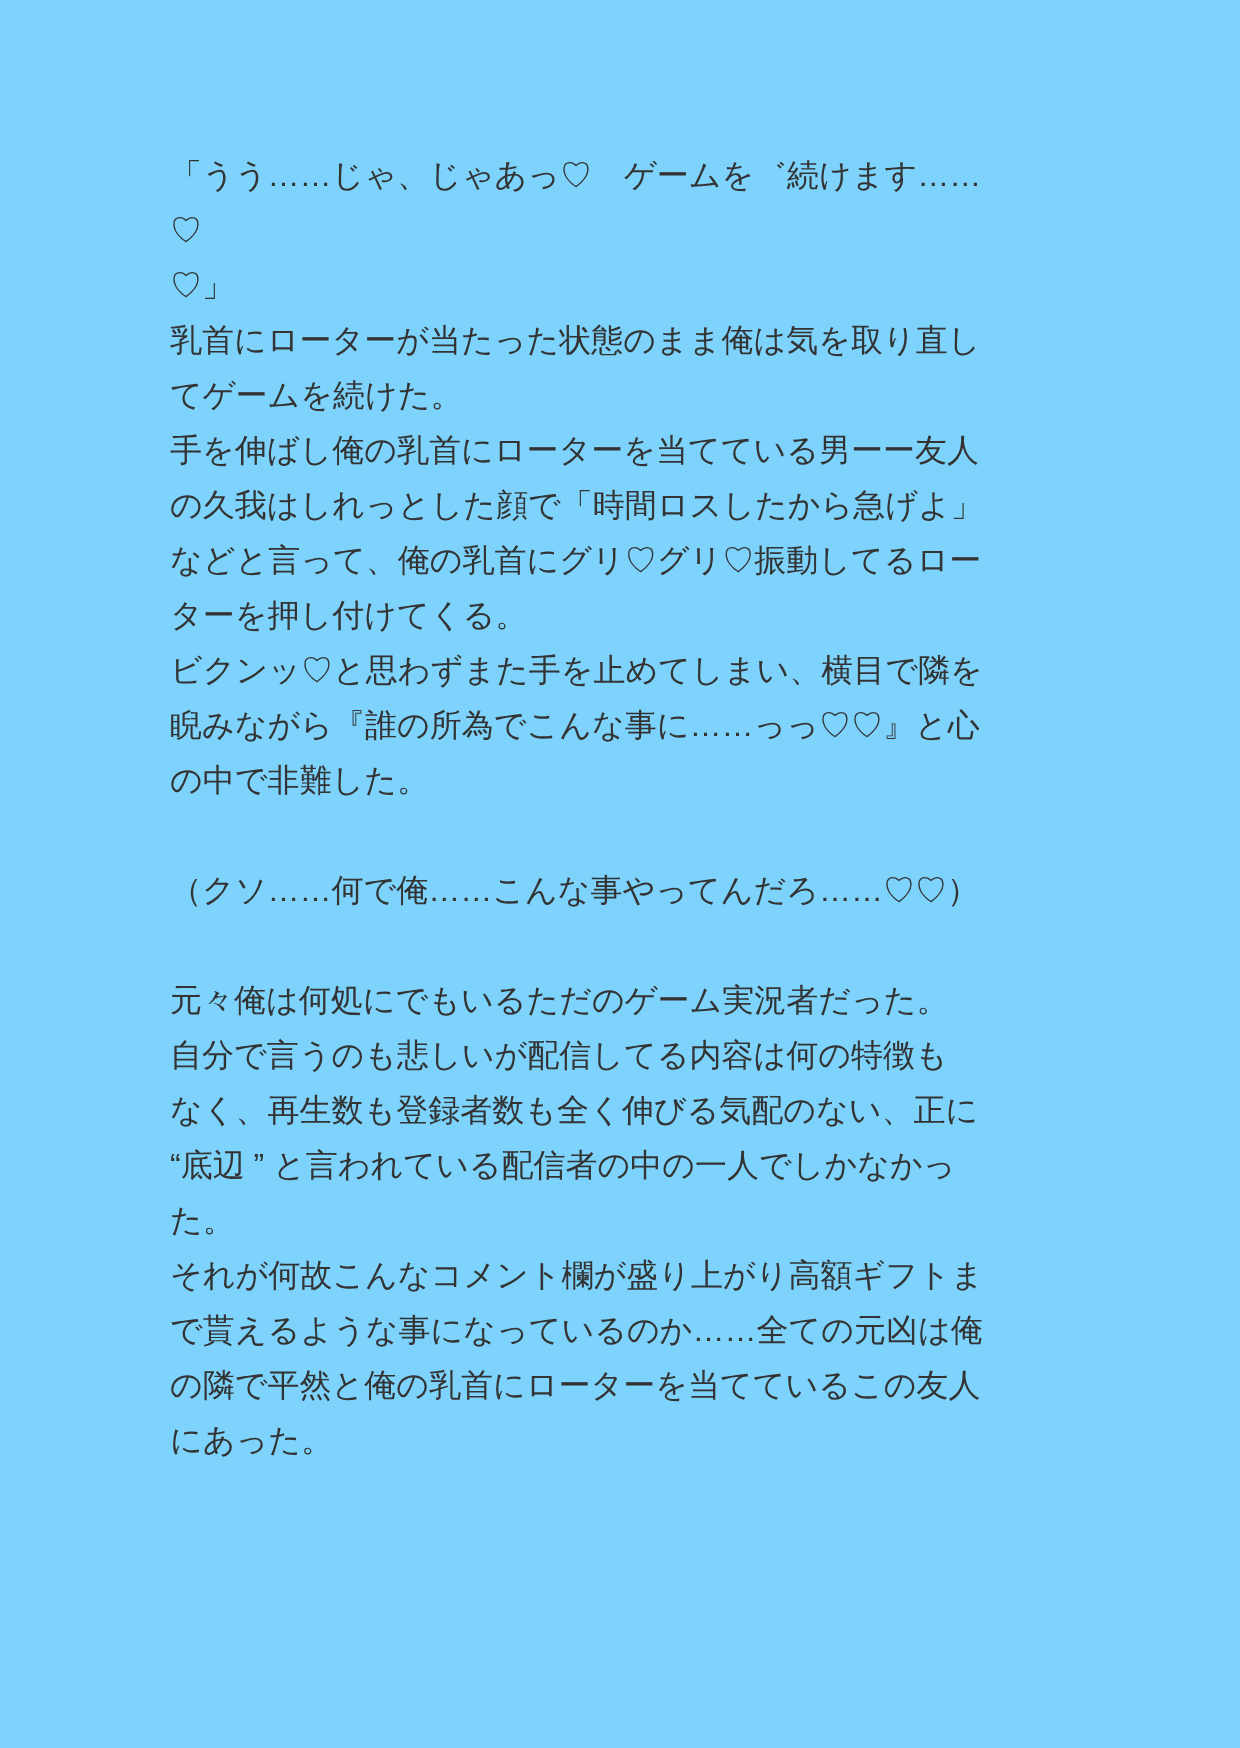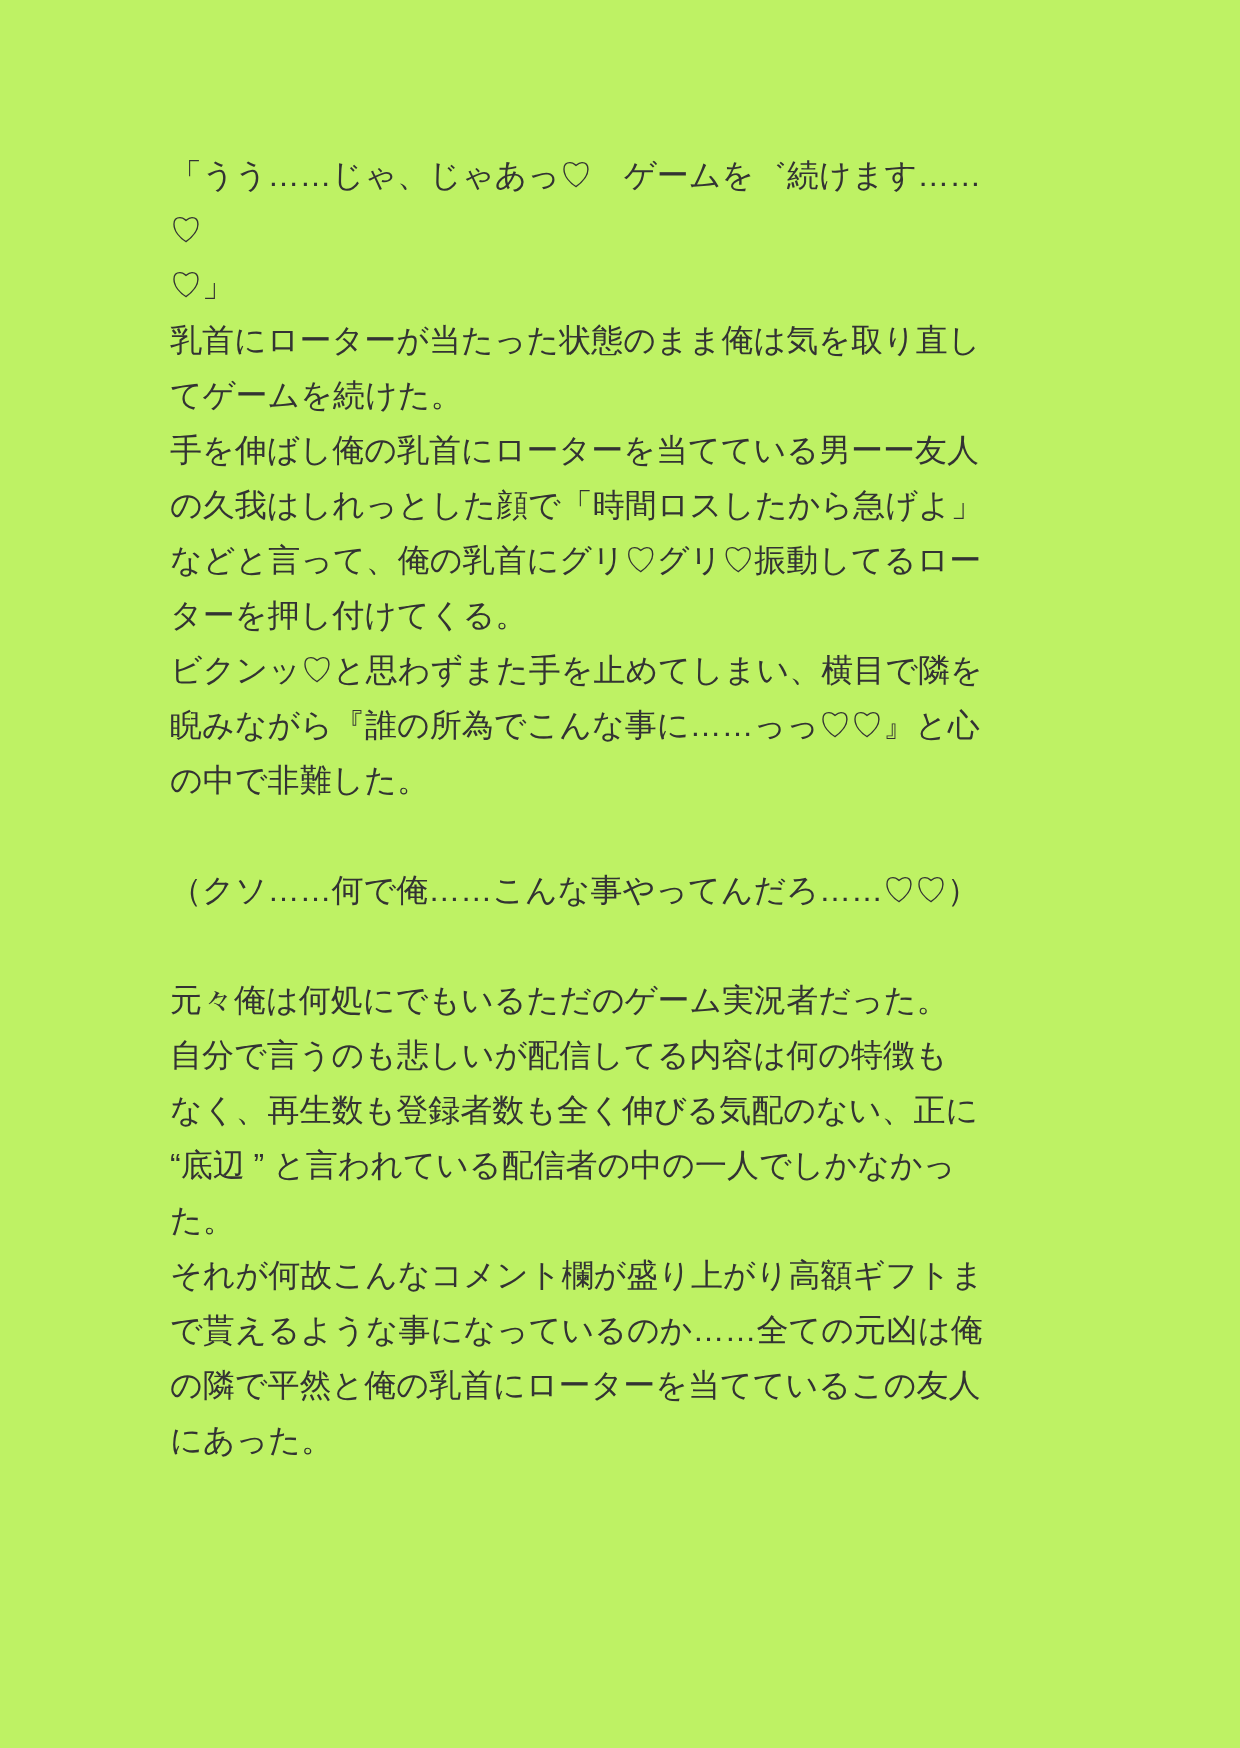--- a/index.html
+++ b/index.html
@@ -3,21 +3,21 @@
 <meta charset="utf-8">
 <style>
   html, body {
     margin: 0;
     padding: 0;
   }
   .page {
     position: relative;
     width: 1240px;
     height: 1748px;
-    background: #bef264;
+    background: #7dd3fc;
     overflow: hidden;
     font-family: "Liberation Sans", "DejaVu Sans", sans-serif;
   }
   .text-block {
     position: absolute;
     left: 170px;
     top: 148px;
     width: 830px;
     font-size: 32px;
     line-height: 55px;

